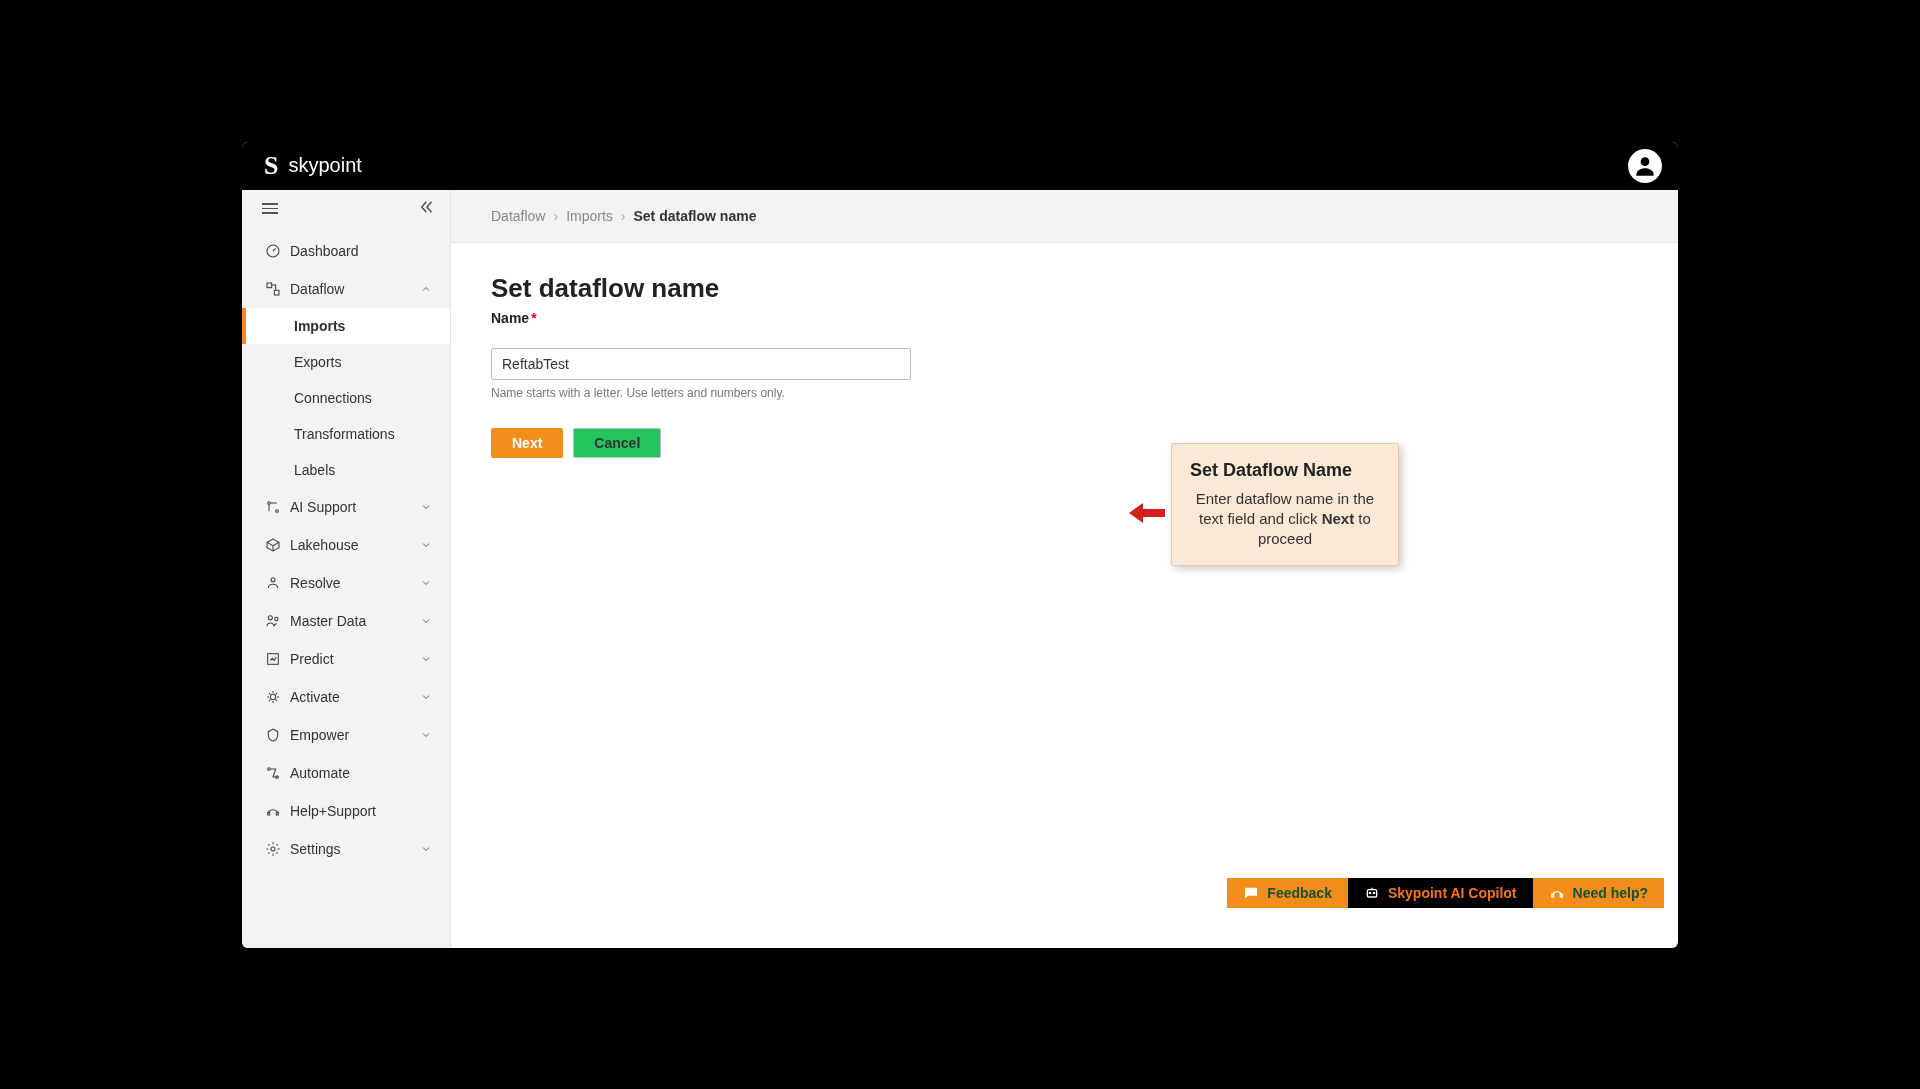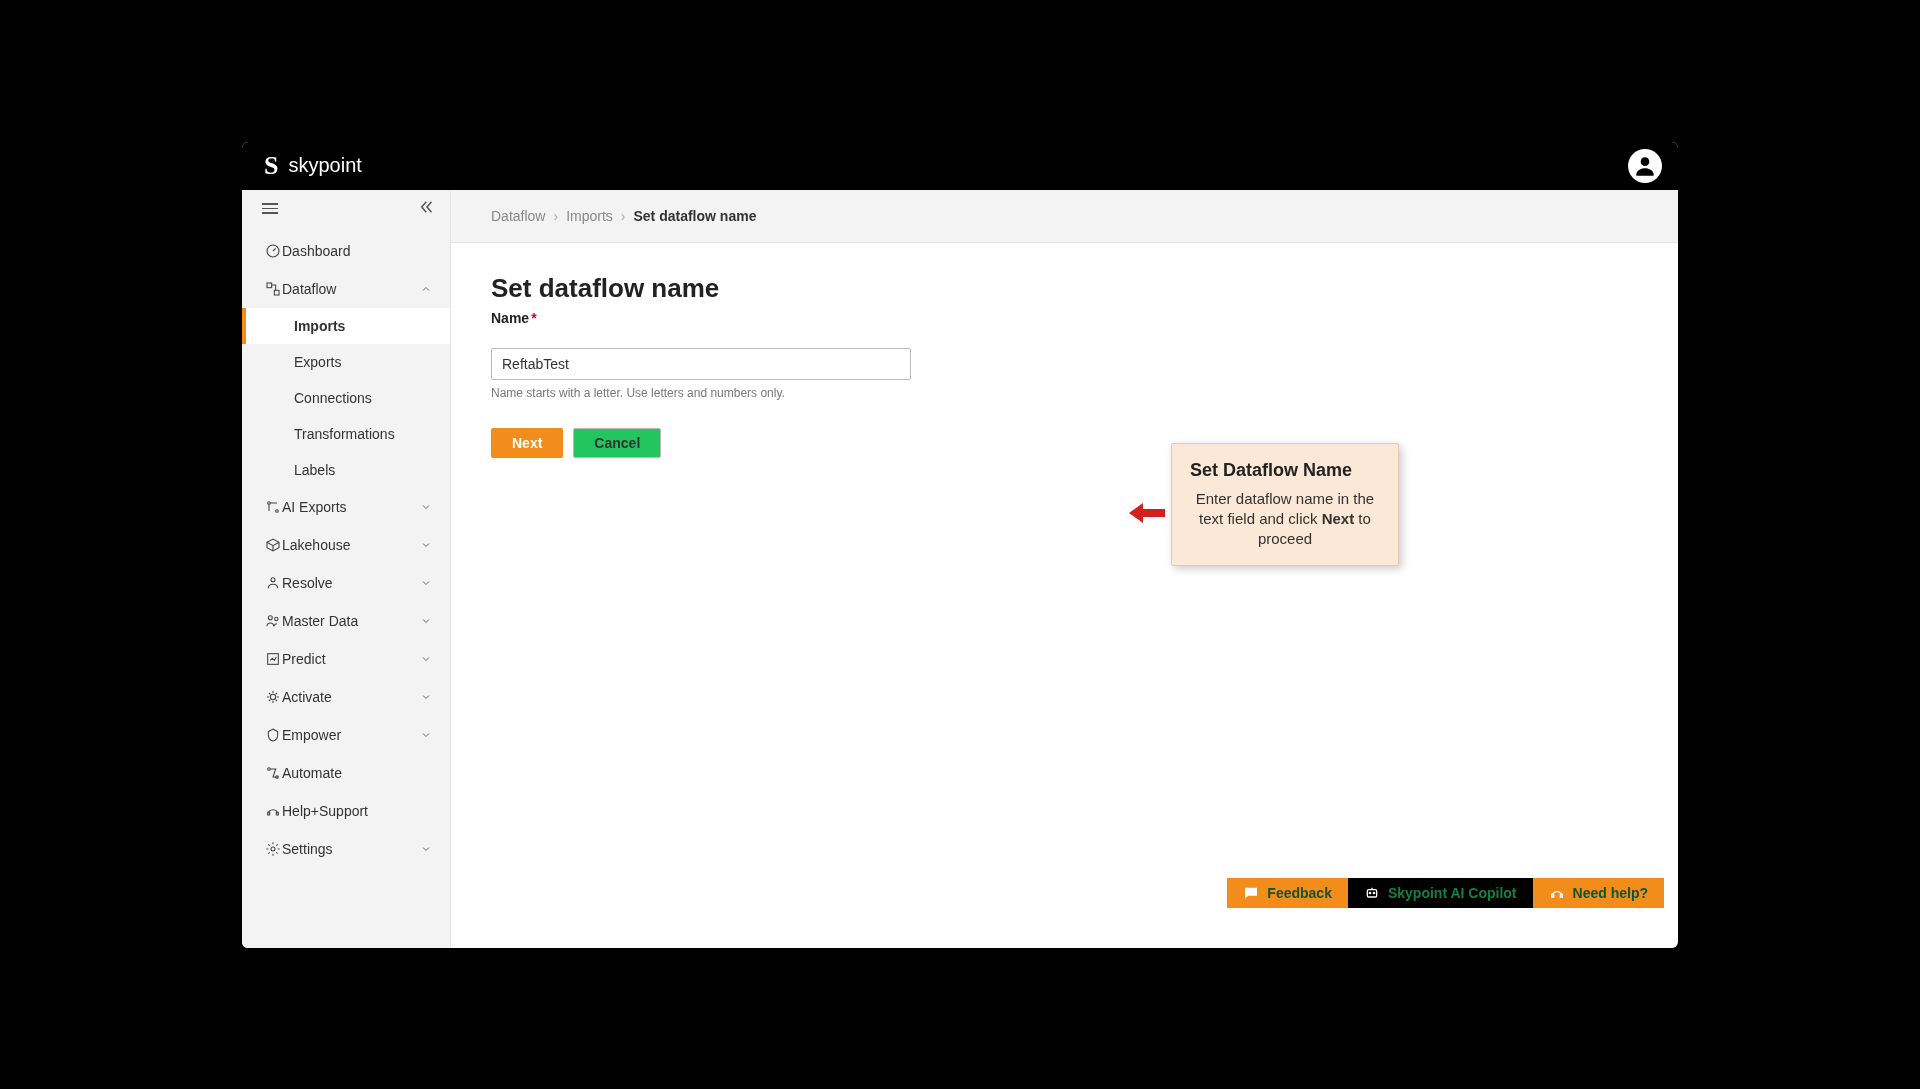--- a/index.html
+++ b/index.html
@@ -81,21 +81,21 @@
   padding: 10px 14px 6px 20px;
   height: 34px;
 }
 .hamburger { display: flex; flex-direction: column; gap: 3px; }
 .hamburger span { width: 16px; height: 1.5px; background: #555; }
 .collapse-btn svg { width: 18px; height: 18px; stroke: #555; }
 .nav { flex: 1; overflow-y: auto; padding-top: 8px; }
 .nav-item {
   display: flex;
   align-items: center;
-  gap: 0;
+  gap: 8px;
   padding: 10px 16px 10px 22px;
   cursor: pointer;
   position: relative;
 }
 .nav-item .icon { width: 18px; height: 18px; display: flex; align-items: center; justify-content: center; }
 .nav-item .icon svg { width: 16px; height: 16px; stroke: #444; fill: none; stroke-width: 1.6; }
 .nav-item .label { flex: 1; }
 .nav-item .chev { width: 14px; height: 14px; }
 .nav-item .chev svg { width: 12px; height: 12px; stroke: #666; fill: none; stroke-width: 2; }
 .subnav { background: #f3f3f3; }
@@ -210,21 +210,21 @@
   display: flex;
   align-items: center;
   gap: 8px;
   padding: 0 16px;
   font-size: 14px;
   font-weight: 600;
   cursor: pointer;
   border: none;
 }
 .ba-orange { background: #f28c1a; color: #14532d; }
-.ba-black { background: #000; color: #15803d; }
+.ba-black { background: #000; color: #f97316; }
 .ba-btn svg { width: 16px; height: 16px; }
 </style>
 </head>
 <body>
 
 <div class="outer-frame">
 <div class="app-window">
 
   <div class="topbar">
     <div class="brand">
@@ -287,21 +287,21 @@
         </div>
 
         <div class="nav-item">
           <span class="icon">
                 <svg viewBox="0 0 24 24">
                   <circle cx="6" cy="6" r="2"></circle>
                   <circle cx="18" cy="18" r="2"></circle>
                   <path d="M8 6h10M6 8v10"></path>
                 </svg>
               </span>
-          <span class="label">AI Exports</span>
+          <span class="label">AI Support</span>
           <span class="chev"><svg viewBox="0 0 24 24">
                   <path d="M6 9l6 6 6-6"></path>
                 </svg></span>
         </div>
 
         <div class="nav-item">
           <span class="icon">
                 <svg viewBox="0 0 24 24">
                   <path d="M3 8l9-5 9 5v8l-9 5-9-5z"></path>
                   <path d="M3 8l9 5 9-5M12 13v8"></path>

